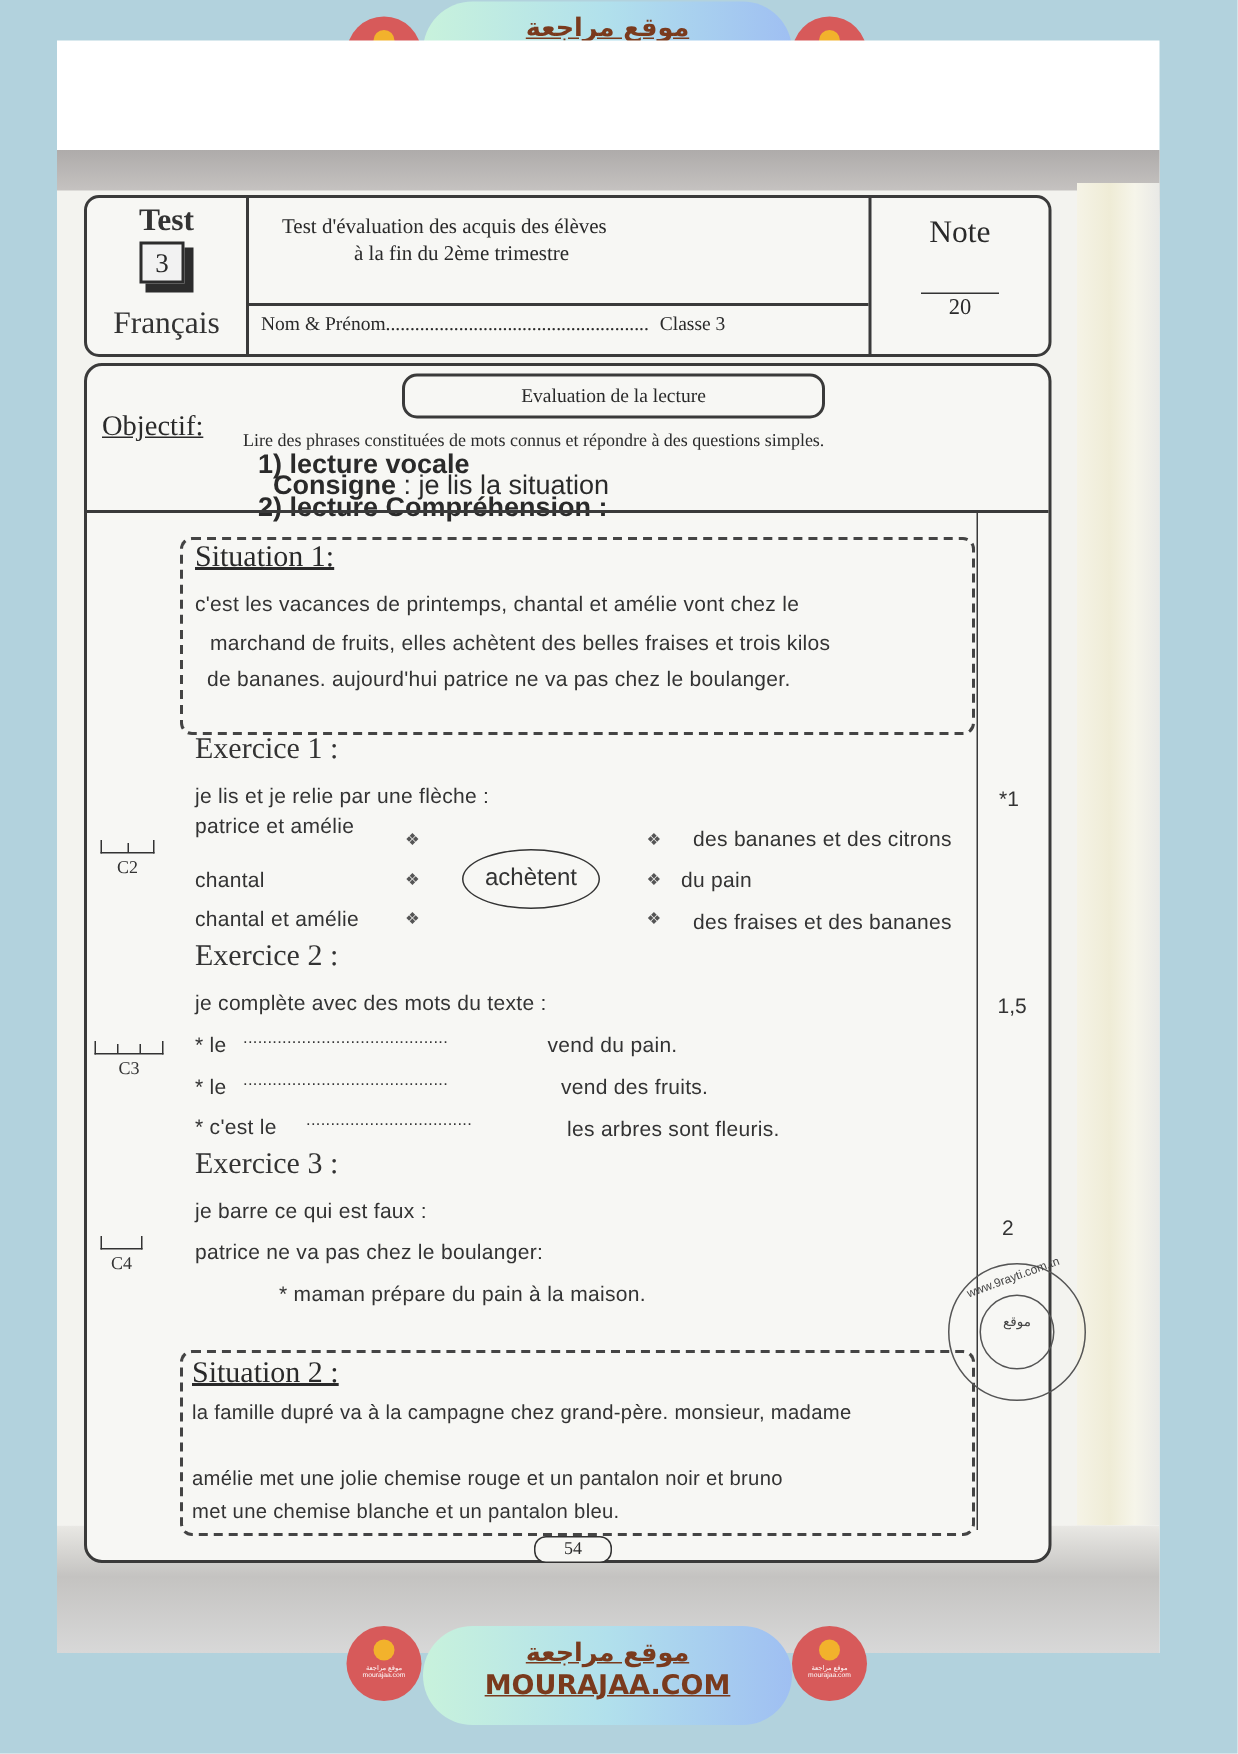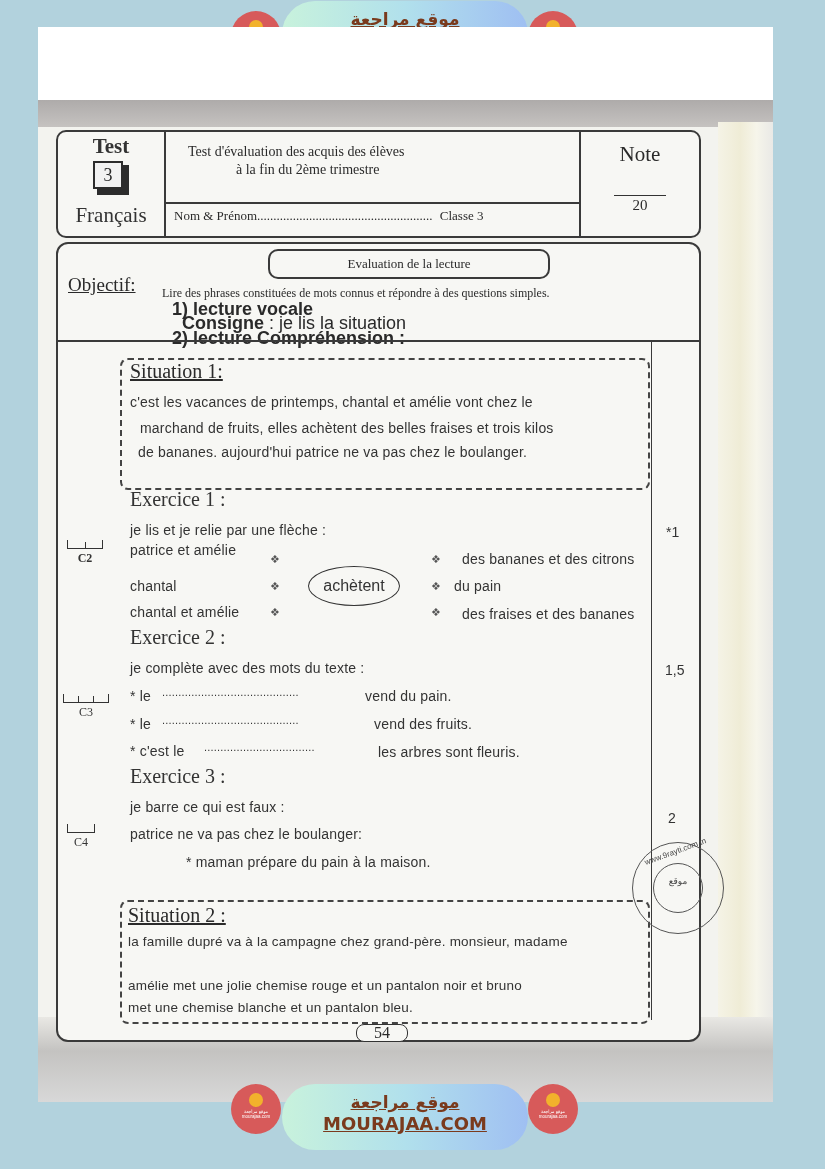--- a/index.html
+++ b/index.html
@@ -113,21 +113,21 @@
     position: absolute; font-family: "Liberation Sans", sans-serif; font-size: 14px; color: #333;
   }
   .crit {
     position: absolute; text-align: center; font-family: "Liberation Serif", serif; font-size: 12px; color: #333;
   }
   .crit-bracket { height: 9px; border: 1.5px solid #333; border-top: none; margin: 0 auto 2px; position: relative; }
   .crit-tick { position: absolute; bottom: 0; width: 0; height: 6px; border-left: 1.5px solid #333; }
   .page-num {
     position: absolute; left: 298px; top: 780px; width: 52px; height: 18px;
     border: 1.5px solid #333; border-radius: 8px; background: #f7f7f4;
-    font-family: "Liberation Serif", serif; font-size: 16px; text-align: center; line-height: 15px;
+    font-family: "Liberation Serif", serif; font-size: 12px; text-align: center; line-height: 15px;
   }
   .stamp {
     position: absolute; left: 632px; top: 842px; width: 92px; height: 92px;
     border: 1.5px solid #555; border-radius: 50%; color: #444;
   }
   .stamp-inner {
     position: absolute; left: 20px; top: 20px; width: 50px; height: 50px;
     border: 1.5px solid #555; border-radius: 50%; text-align: center;
     font-size: 9px; line-height: 14px; padding-top: 10px;
   }
@@ -209,21 +209,21 @@
   <div class="score-col-line"></div>
 
   <div class="dashed-box" style="left:62px; top:114px; width:530px; height:132px;"></div>
   <div class="sit-title" style="left:72px; top:116px;">Situation 1:</div>
   <div class="body-text" style="left:72px; top:150px;">c'est les vacances de printemps, chantal et amélie vont chez le</div>
   <div class="body-text" style="left:82px; top:176px;">marchand de fruits, elles achètent des belles fraises et trois kilos</div>
   <div class="body-text" style="left:80px; top:200px;">de bananes. aujourd'hui patrice ne va pas chez le boulanger.</div>
 
   <div class="ex-title" style="left:72px; top:244px;">Exercice 1 :</div>
   <div class="body-text" style="left:72px; top:278px;">je lis et je relie par une flèche :</div>
-  <div class="crit" style="left:8px; top:296px; width:38px;font-weight:bold;">
+  <div class="crit" style="left:8px; top:316px; width:38px;">
     <div class="crit-bracket" style="width:36px;">
         <span class="crit-tick" style="left:17px;"></span>
       </div>
     <span>C2</span>
   </div>
   <div class="body-text" style="left:72px; top:298px;">patrice et amélie</div>
   <div class="body-text" style="left:72px; top:334px;">chantal</div>
   <div class="body-text" style="left:72px; top:360px;">chantal et amélie</div>
   <div class="diamond" style="left:212px; top:309px;">❖</div>
   <div class="diamond" style="left:212px; top:336px;">❖</div>

